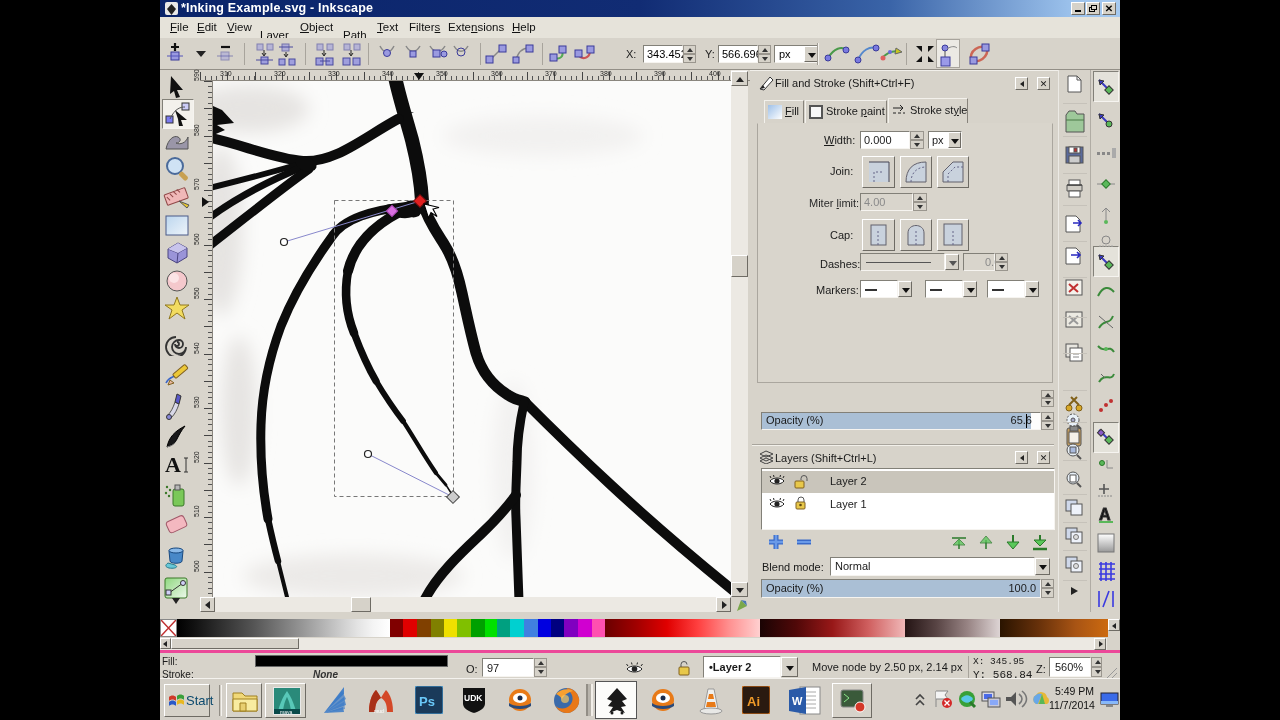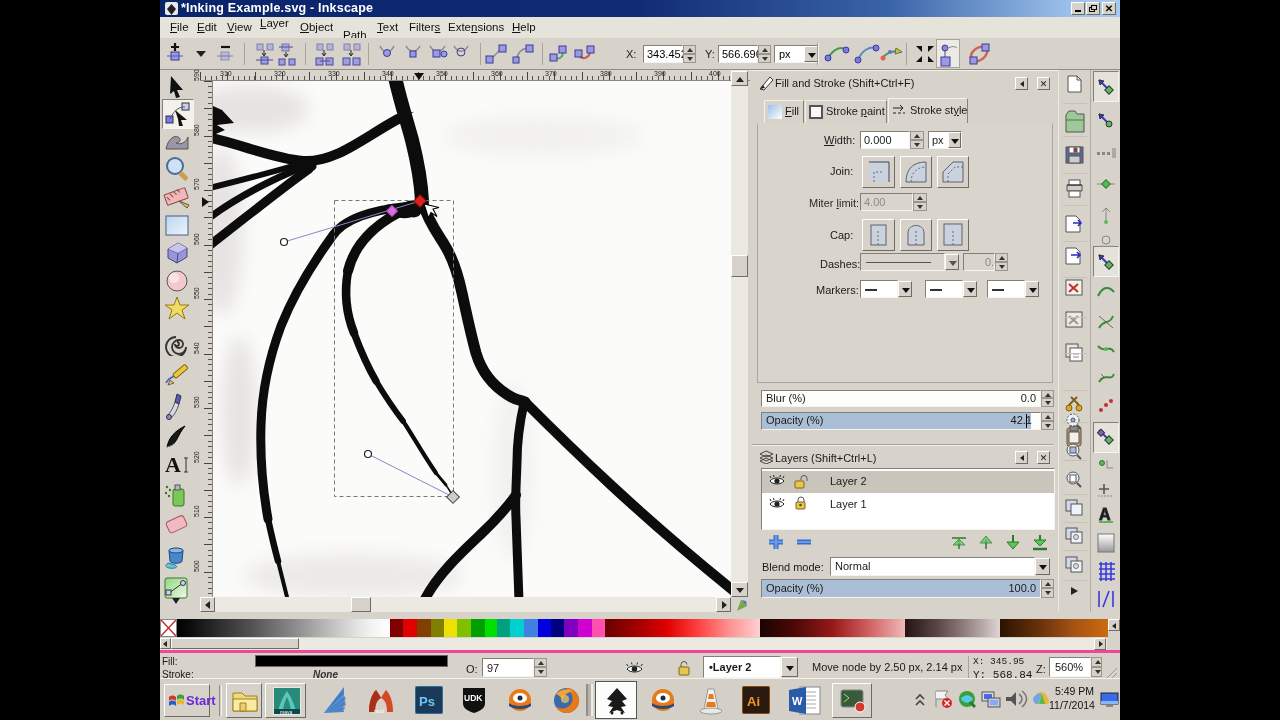--- a/index.html
+++ b/index.html
@@ -28,21 +28,21 @@
 <div class="abs btn3" style="left:926px;top:2px;width:14px;height:13px">
       <div class="abs" style="left:2px;top:4px;width:6px;height:5px;border:1px solid #000"></div>
       <div class="abs" style="left:4px;top:2px;width:6px;height:5px;border:1px solid #000;background:#d6d2c9"></div>
     </div>
 <div class="abs btn3" style="left:942px;top:2px;width:14px;height:13px;font-size:10px;font-weight:bold;text-align:center;line-height:11px">✕</div>
 
 <div class="abs" style="left:0;top:17px;width:960px;height:24px;background:#e6e3da;border-bottom:1px solid #b8b4ac;font-size:11.5px;color:#111">
 <span class="abs" style="left:10px;top:4px"><u>F</u>ile</span>
 <span class="abs" style="left:37px;top:4px"><u>E</u>dit</span>
 <span class="abs" style="left:67px;top:4px"><u>V</u>iew</span>
-<span class="abs" style="left:100px;top:0"><u>L</u>ayer</span>
+<span class="abs" style="left:100px;top:12px"><u>L</u>ayer</span>
 <span class="abs" style="left:140px;top:4px"><u>O</u>bject</span>
 <span class="abs" style="left:183px;top:12px"><u>P</u>ath</span>
 <span class="abs" style="left:217px;top:4px"><u>T</u>ext</span>
 <span class="abs" style="left:249px;top:4px">Filter<u>s</u></span>
 <span class="abs" style="left:288px;top:4px">Exte<u>n</u>sions</span>
 <span class="abs" style="left:352px;top:4px"><u>H</u>elp</span>
 </div>
 
 <div id="ctrlbar" class="abs" style="left:0;top:38px;width:960px;height:32px;background:#d7d3ca;border-bottom:1px solid #938f87">
 <svg class="abs" style="left:0;top:0" width="460" height="31">
@@ -497,32 +497,28 @@
 <div class="abs btn3" style="left:213px;top:210px;width:14px;height:16px">
         <div class="abs" style="left:3px;top:6px;border-left:4px solid transparent;border-right:4px solid transparent;border-top:5px solid #111"></div>
       </div>
 <div class="abs sunk" style="left:237px;top:209px;width:38px;height:18px">
         <div class="abs" style="left:4px;top:8px;width:12px;height:1.5px;background:#333"></div>
       </div>
 <div class="abs btn3" style="left:275px;top:210px;width:14px;height:16px">
         <div class="abs" style="left:3px;top:6px;border-left:4px solid transparent;border-right:4px solid transparent;border-top:5px solid #111"></div>
       </div>
 
-<div class="abs sunk" style="left:11px;top:319px;width:280px;height:17px;background:#fdfdfc">
-        <span class="abs" style="left:4px;top:1px">Blur (%)</span>
-        <span class="abs" style="right:4px;top:1px">0.0</span>
-      </div>
 <div class="abs" style="left:291px;top:319px;width:13px;height:17px">
         <div class="spup" style="height:8px"></div>
         <div class="spdn" style="top:8px;height:9px"></div>
       </div>
 <div class="abs sunk" style="left:11px;top:341px;width:280px;height:18px;background:#fdfdfc">
         <div class="abs" style="left:0;top:0;width:269px;height:16px;background:#aabfd5"></div>
         <span class="abs" style="left:4px;top:1px">Opacity (%)</span>
-        <span class="abs" style="right:8px;top:1px">42.1</span>
+        <span class="abs" style="right:8px;top:1px">65.6</span>
         <div class="abs" style="right:13px;top:1px;width:1px;height:14px;background:#000"></div>
       </div>
 <div class="abs" style="left:291px;top:341px;width:13px;height:18px">
         <div class="spup" style="height:9px"></div>
         <div class="spdn" style="top:9px;height:9px"></div>
       </div>
 
 <div class="abs" style="left:2px;top:373px;width:302px;height:2px;border-top:1px solid #a8a49c;border-bottom:1px solid #f2f0ea"></div>
       <svg class="abs" style="left:9px;top:379px" width="15" height="14">
         <path d="M1 4 L7 1 L14 4 L7 7 Z M1 8 L7 5 L14 8 L7 11 Z M1 11 L7 8 L14 11 L7 14 Z" fill="#d8d4cc" stroke="#444"></path>
@@ -807,21 +803,21 @@
 <div id="taskbar" class="abs" style="left:160px;top:678px;width:960px;height:42px;background:#d4d0c8;border-top:1px solid #f4f2ee">
 <div class="abs btn3" style="left:4px;top:5px;width:46px;height:33px">
 <svg class="abs" style="left:3px;top:7px" width="17" height="17">
         <g>
           <path d="M1 5 C3 3 6 3 8 5 L8 9 C6 7 3 7 1 9 Z" fill="#d03a2a"></path>
           <path d="M9 4 C11 2 14 2 16 4 L16 8 C14 6 11 6 9 8 Z" fill="#3aa03a"></path>
           <path d="M1 10 C3 8 6 8 8 10 L8 14 C6 12 3 12 1 14 Z" fill="#2a5ac8"></path>
           <path d="M9 9 C11 7 14 7 16 9 L16 13 C14 11 11 11 9 13 Z" fill="#e8b820"></path>
         </g>
       </svg>
-<span class="abs" style="left:21px;top:8px;font-size:13px;font-weight:bold;color:#6d28d9">Start</span>
+<span class="abs" style="left:21px;top:8px;font-size:13px;font-weight:normal;color:#0c4a6e">Start</span>
 </div>
 <div class="abs" style="left:59px;top:6px;width:3px;height:31px;border-left:1px solid #928e86;border-right:1px solid #f4f2ee"></div>
 <div class="abs btn3" style="left:66px;top:4px;width:36px;height:35px">
       <svg class="abs" style="left:5px;top:5px" width="26" height="24">
         <path d="M1 4 h9 l3 3 h12 v15 h-24 z" fill="#f0d878" stroke="#a08020"></path>
         <path d="M1 10 h24 v12 h-24 z" fill="#f8eca0" stroke="#a08020"></path>
         <path d="M8 14 h6 v8 h-6 z" fill="#e8d070" stroke="#a08020"></path>
       </svg>
     </div>
 <div class="abs btn3" style="left:105px;top:4px;width:41px;height:35px">

